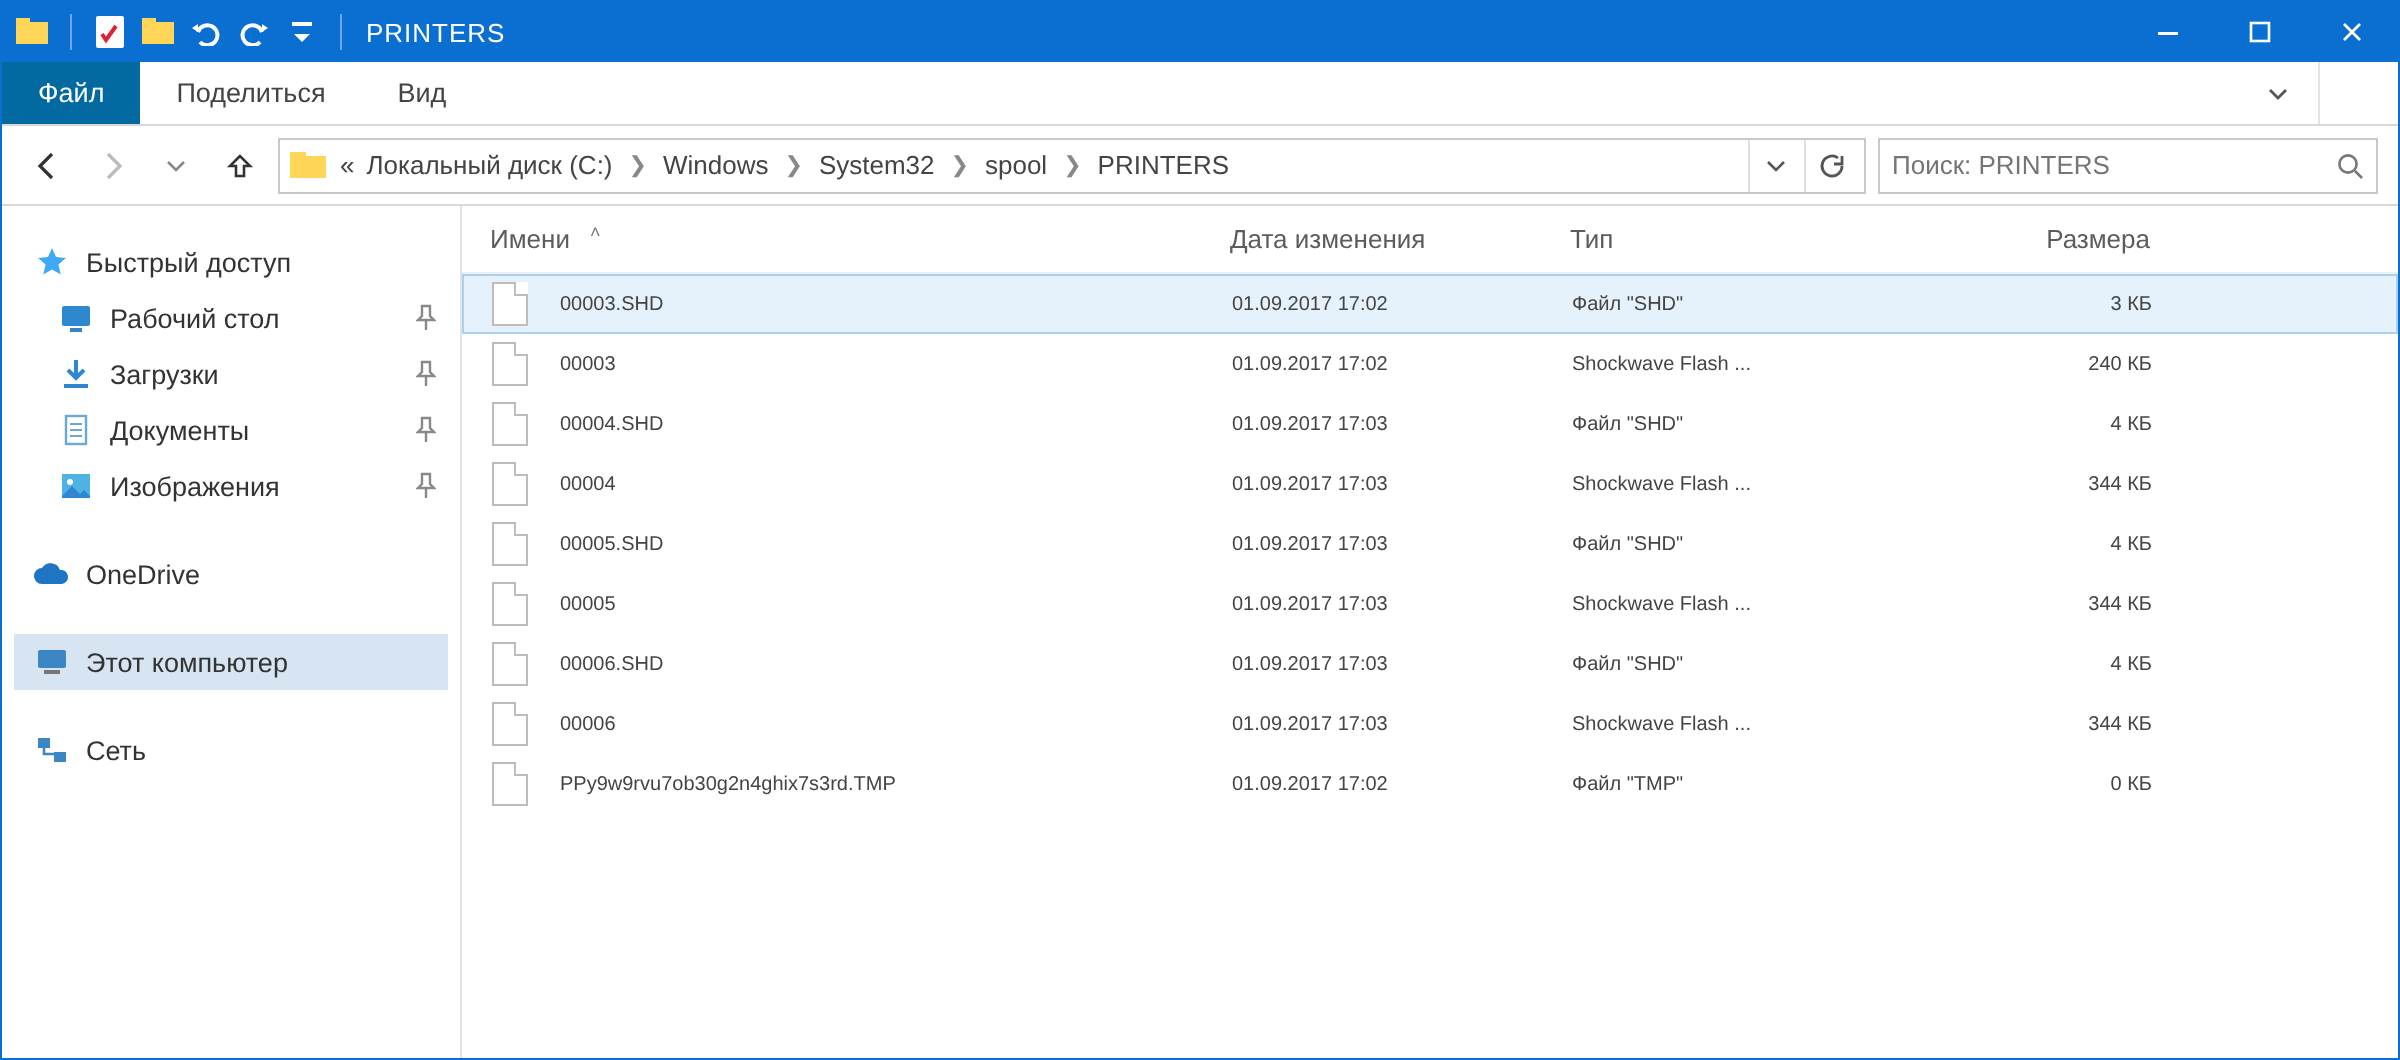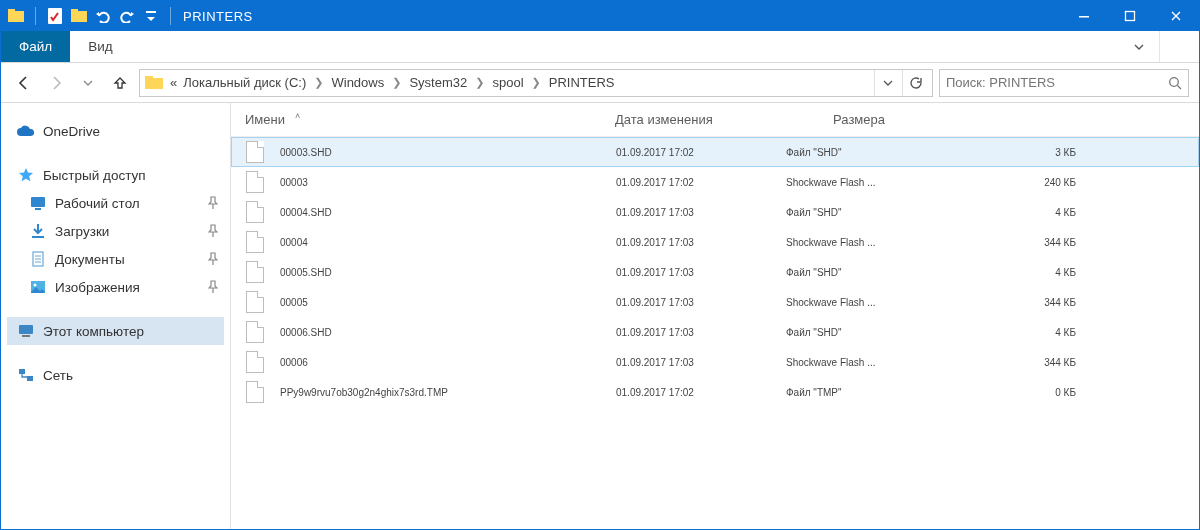--- a/index.html
+++ b/index.html
@@ -282,20 +282,23 @@
         <path d="M2 2 L10 10 M10 2 L2 10" stroke="#fff" stroke-width="1.4"></path>
       </svg>
   </span>
 </div>
 
 <div class="ribbon">
   <div class="ribbon-file">
     <span>Файл</span>
   </div>
   <div class="ribbon-tab">
+    <span>Поделиться</span>
+  </div>
+  <div class="ribbon-tab">
     <span>Вид</span>
   </div>
   <div class="ribbon-spacer"></div>
   <div class="ribbon-right">
     <svg width="12" height="12" viewBox="0 0 12 12">
         <path d="M2 4 l4 4 l4 -4" stroke="#555" stroke-width="1.4" fill="none"></path>
       </svg>
   </div>
   <div class="ribbon-right" style="border-left:1px solid #e5e5e5;">
   </div>
@@ -365,31 +368,20 @@
   </div>
 </div>
 
 <div class="body">
 
   <div class="navpane">
 
     <div class="np-group">
       <div class="np-item header">
         <span class="np-icon">
-          <svg width="18" height="12" viewBox="0 0 18 12">
-              <path d="M4 11 a4 4 0 0 1 0 -8 a5 5 0 0 1 9 1 a3.5 3.5 0 0 1 1 7 z" fill="#1f74c4"></path>
-            </svg>
-        </span>
-        <span>OneDrive</span>
-      </div>
-    </div>
-
-    <div class="np-group">
-      <div class="np-item header">
-        <span class="np-icon">
           <svg width="16" height="16" viewBox="0 0 16 16">
               <path d="M8 1 l2 4.5 l5 .5 l-3.8 3.3 l1.2 5 L8 11.8 l-4.4 2.5 l1.2 -5 L1 6 l5 -.5 z" fill="#3fa9f5"></path>
             </svg>
         </span>
         <span>Быстрый доступ</span>
       </div>
       <div class="np-item">
         <span class="np-icon">
           <svg width="16" height="14" viewBox="0 0 16 14">
               <rect x="1" y="1" width="14" height="10" rx="1" fill="#2f87d0"></rect>
@@ -444,20 +436,31 @@
         <span>Изображения</span>
         <span class="np-pin">
           <svg width="10" height="14" viewBox="0 0 10 14">
               <path d="M3 1 h4 v5 l2 2 h-8 l2 -2 z M5 8 v5" stroke="#888" stroke-width="1.2" fill="none"></path>
             </svg>
         </span>
       </div>
     </div>
 
     <div class="np-group">
+      <div class="np-item header">
+        <span class="np-icon">
+          <svg width="18" height="12" viewBox="0 0 18 12">
+              <path d="M4 11 a4 4 0 0 1 0 -8 a5 5 0 0 1 9 1 a3.5 3.5 0 0 1 1 7 z" fill="#1f74c4"></path>
+            </svg>
+        </span>
+        <span>OneDrive</span>
+      </div>
+    </div>
+
+    <div class="np-group">
       <div class="np-item header selected">
         <span class="np-icon">
           <svg width="16" height="14" viewBox="0 0 16 14">
               <rect x="1" y="1" width="14" height="9" rx="1" fill="#3b86c4"></rect>
               <rect x="4" y="11" width="8" height="2" fill="#777"></rect>
             </svg>
         </span>
         <span>Этот компьютер</span>
       </div>
     </div>
@@ -479,20 +482,23 @@
 
   <div class="filelist">
     <div class="fl-header">
       <div class="col-name">
         <span>Имени</span>
         <span class="sort-caret">˄</span>
       </div>
       <div class="col-date">
         <span>Дата изменения</span>
       </div>
+      <div class="col-type">
+        <span>Тип</span>
+      </div>
       <div class="col-size">
         <span>Размера</span>
       </div>
     </div>
 
     <div class="fl-rows" id="fl-rows">
 
     <div class="fl-row selected">
           <div class="col-name">
             <span class="file-icon"></span>

